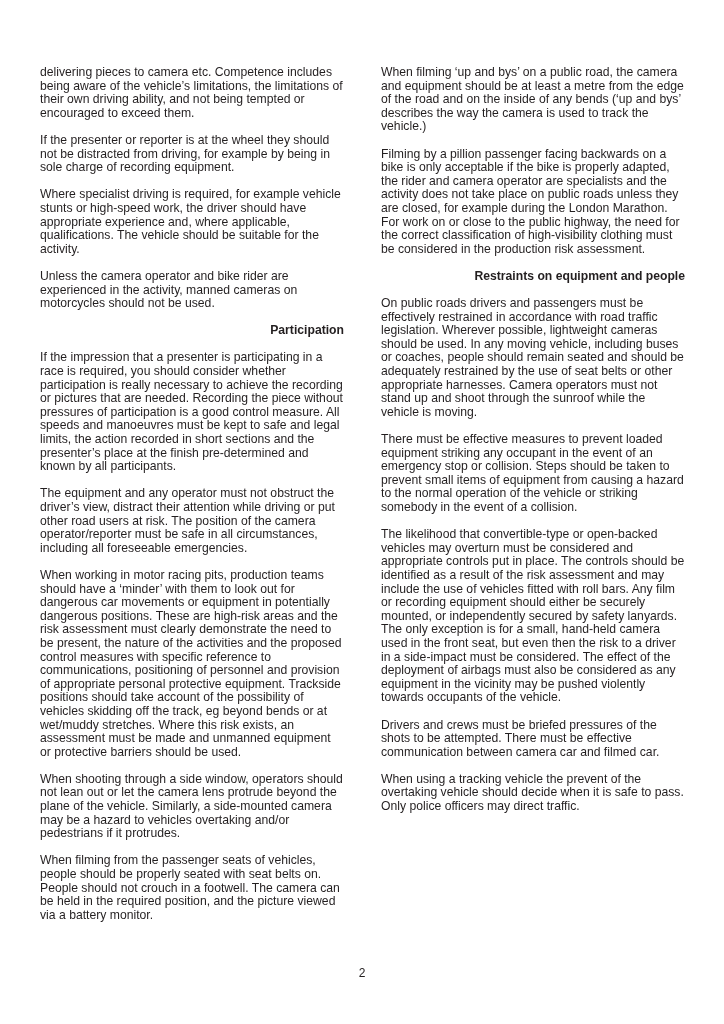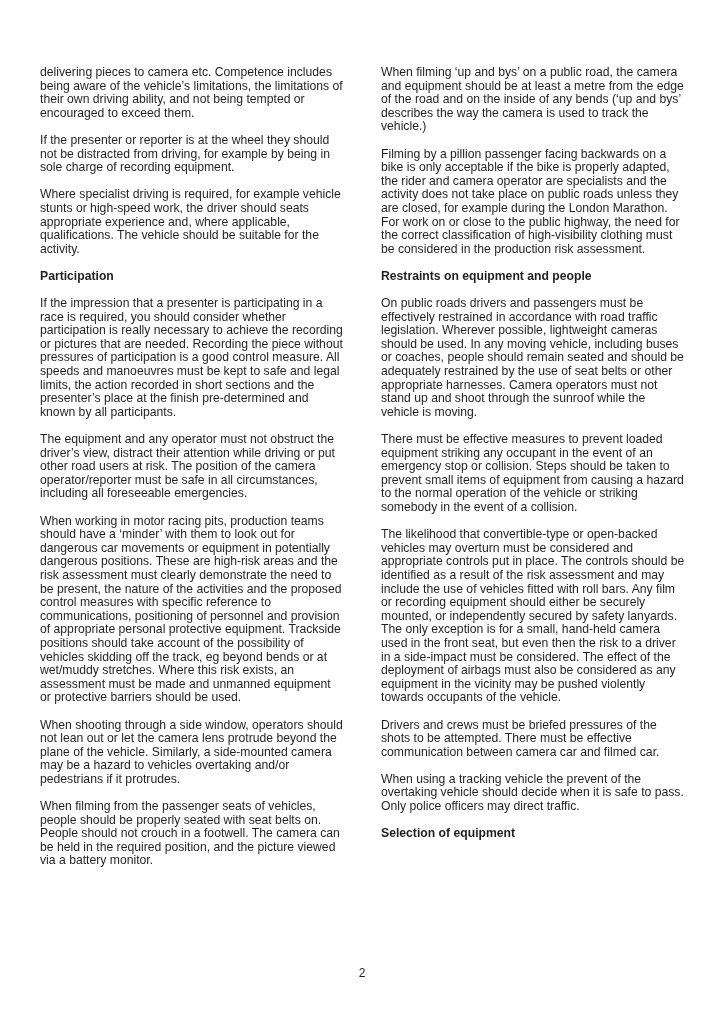--- a/index.html
+++ b/index.html
@@ -30,55 +30,56 @@
   .col-left { left: 40px; }
   .col-right { left: 369px; margin-left: 12px; }
   .column p {
     margin: 0 0 13.6px 0;
   }
   .column h3 {
     margin: 0 0 13.6px 0;
     font-size: 12.2px;
     line-height: 13.6px;
     font-weight: bold;
+    text-align: right;
   }
   .page-number {
     position: absolute;
     top: 966px;
     left: 0;
     width: 724px;
     text-align: center;
     font-size: 12px;
     color: #231f20;
   }
 </style>
 </head>
 <body>
 
 <div class="page">
 
   <div class="column col-left">
     <p>delivering pieces to camera etc. Competence includes being aware of the vehicle’s limitations, the limitations of their own driving ability, and not being tempted or encouraged to exceed them.</p>
     <p>If the presenter or reporter is at the wheel they should not be distracted from driving, for example by being in sole charge of recording equipment.</p>
-    <p>Where specialist driving is required, for example vehicle stunts or high-speed work, the driver should seats appropriate experience and, where applicable, qualifications. The vehicle should be suitable for the activity.</p>
+    <p>Where specialist driving is required, for example vehicle stunts or high-speed work, the driver should have appropriate experience and, where applicable, qualifications. The vehicle should be suitable for the activity.</p>
+    <p>Unless the camera operator and bike rider are experienced in the activity, manned cameras on motorcycles should not be used.</p>
     <h3>Participation</h3>
     <p>If the impression that a presenter is participating in a race is required, you should consider whether participation is really necessary to achieve the recording or pictures that are needed. Recording the piece without pressures of participation is a good control measure. All speeds and manoeuvres must be kept to safe and legal limits, the action recorded in short sections and the presenter’s place at the finish pre-determined and known by all participants.</p>
     <p>The equipment and any operator must not obstruct the driver’s view, distract their attention while driving or put other road users at risk. The position of the camera operator/reporter must be safe in all circumstances, including all foreseeable emergencies.</p>
     <p>When working in motor racing pits, production teams should have a ‘minder’ with them to look out for dangerous car movements or equipment in potentially dangerous positions. These are high-risk areas and the risk assessment must clearly demonstrate the need to be present, the nature of the activities and the proposed control measures with specific reference to communications, positioning of personnel and provision of appropriate personal protective equipment. Trackside positions should take account of the possibility of vehicles skidding off the track, eg beyond bends or at wet/muddy stretches. Where this risk exists, an assessment must be made and unmanned equipment or protective barriers should be used.</p>
     <p>When shooting through a side window, operators should not lean out or let the camera lens protrude beyond the plane of the vehicle. Similarly, a side-mounted camera may be a hazard to vehicles overtaking and/or pedestrians if it protrudes.</p>
     <p>When filming from the passenger seats of vehicles, people should be properly seated with seat belts on. People should not crouch in a footwell. The camera can be held in the required position, and the picture viewed via a battery monitor.</p>
   </div>
 
   <div class="column col-right">
     <p>When filming ‘up and bys’ on a public road, the camera and equipment should be at least a metre from the edge of the road and on the inside of any bends (‘up and bys’ describes the way the camera is used to track the vehicle.)</p>
     <p>Filming by a pillion passenger facing backwards on a bike is only acceptable if the bike is properly adapted, the rider and camera operator are specialists and the activity does not take place on public roads unless they are closed, for example during the London Marathon. For work on or close to the public highway, the need for the correct classification of high-visibility clothing must be considered in the production risk assessment.</p>
     <h3>Restraints on equipment and people</h3>
     <p>On public roads drivers and passengers must be effectively restrained in accordance with road traffic legislation. Wherever possible, lightweight cameras should be used. In any moving vehicle, including buses or coaches, people should remain seated and should be adequately restrained by the use of seat belts or other appropriate harnesses. Camera operators must not stand up and shoot through the sunroof while the vehicle is moving.</p>
     <p>There must be effective measures to prevent loaded equipment striking any occupant in the event of an emergency stop or collision. Steps should be taken to prevent small items of equipment from causing a hazard to the normal operation of the vehicle or striking somebody in the event of a collision.</p>
     <p>The likelihood that convertible-type or open-backed vehicles may overturn must be considered and appropriate controls put in place. The controls should be identified as a result of the risk assessment and may include the use of vehicles fitted with roll bars. Any film or recording equipment should either be securely mounted, or independently secured by safety lanyards. The only exception is for a small, hand-held camera used in the front seat, but even then the risk to a driver in a side-impact must be considered. The effect of the deployment of airbags must also be considered as any equipment in the vicinity may be pushed violently towards occupants of the vehicle.</p>
     <p>Drivers and crews must be briefed pressures of the shots to be attempted. There must be effective communication between camera car and filmed car.</p>
     <p>When using a tracking vehicle the prevent of the overtaking vehicle should decide when it is safe to pass. Only police officers may direct traffic.</p>
-    <h3>Selection of equipment</h3>
   </div>
 
   <div class="page-number">2</div>
 
 </div>
 
 </body></html>

